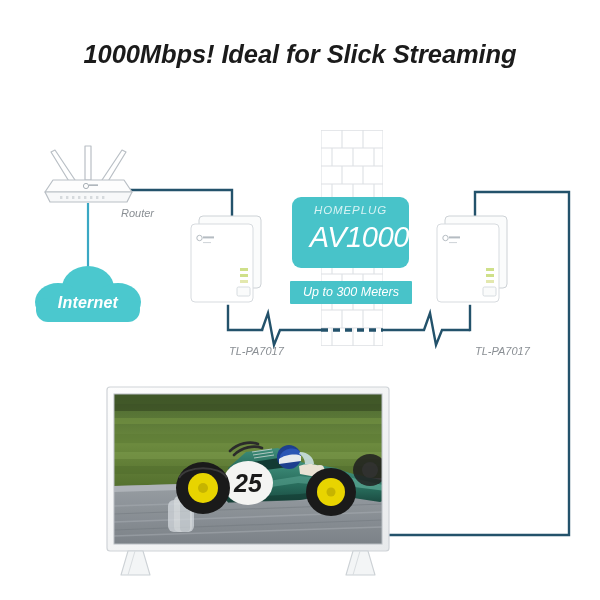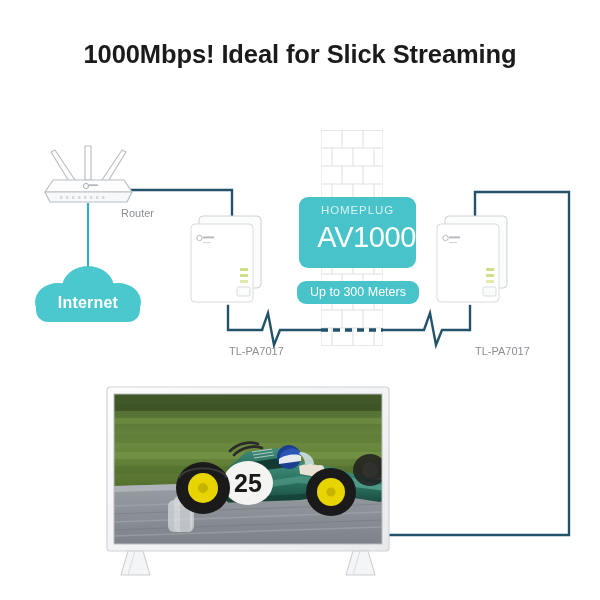--- a/index.html
+++ b/index.html
@@ -2,21 +2,21 @@
 <html><head>
 <meta charset="utf-8">
 <style>
   html,body{margin:0;padding:0;}
   body{
     width:600px;height:600px;
     background:#ffffff;
     font-family:"Liberation Sans","DejaVu Sans",sans-serif;
     overflow:hidden;position:relative;
   }
-  #stage{position:absolute;left:0;top:0;width:600px;height:600px;}
+  #stage{position:absolute;left:0;top:0;width:600px;height:600px;font-style:italic;}
 
   
   .title{
     position:absolute;left:0;top:38px;width:600px;
     text-align:center;color:#1b1b1b;
     font-size:25.5px;font-weight:700;line-height:33px;
     letter-spacing:-0.1px;
   }
   .title .l2{display:block;}
 
@@ -29,31 +29,31 @@
   #adapter-label-left{left:197px;top:345px;}
   #adapter-label-right{left:443px;top:345px;}
 
   .cloud-text{
     position:absolute;left:38px;top:294px;width:100px;
     text-align:center;color:#ffffff;font-size:16px;font-weight:700;
     letter-spacing:.2px;
   }
 
   
-  .badge{position:absolute;border-radius:9px;background:#48c3c9;margin-left:7px;}
+  .badge{position:absolute;border-radius:9px;background:#48c3c9;}
   #badge-av{left:292px;top:197px;width:117px;height:71px;}
   #badge-av .small{
     position:absolute;left:0;top:7px;width:117px;text-align:center;
     color:#d8f3f4;font-size:11.5px;letter-spacing:.9px;
   }
   #badge-av .big{
     position:absolute;left:0;top:24px;width:117px;text-align:right;
     color:#ffffff;font-size:29px;font-weight:400;letter-spacing:-0.4px;
   }
-  #badge-range{left:290px;top:281px;width:122px;height:23px;border-radius:9px;}
+  #badge-range{left:290px;top:281px;width:122px;height:23px;border-radius:1px;}
   #badge-range .t{
     position:absolute;left:0;top:4px;width:122px;text-align:center;
     color:#ffffff;font-size:12.5px;
   }
 </style>
 </head>
 <body>
 
 <div id="stage">
 

